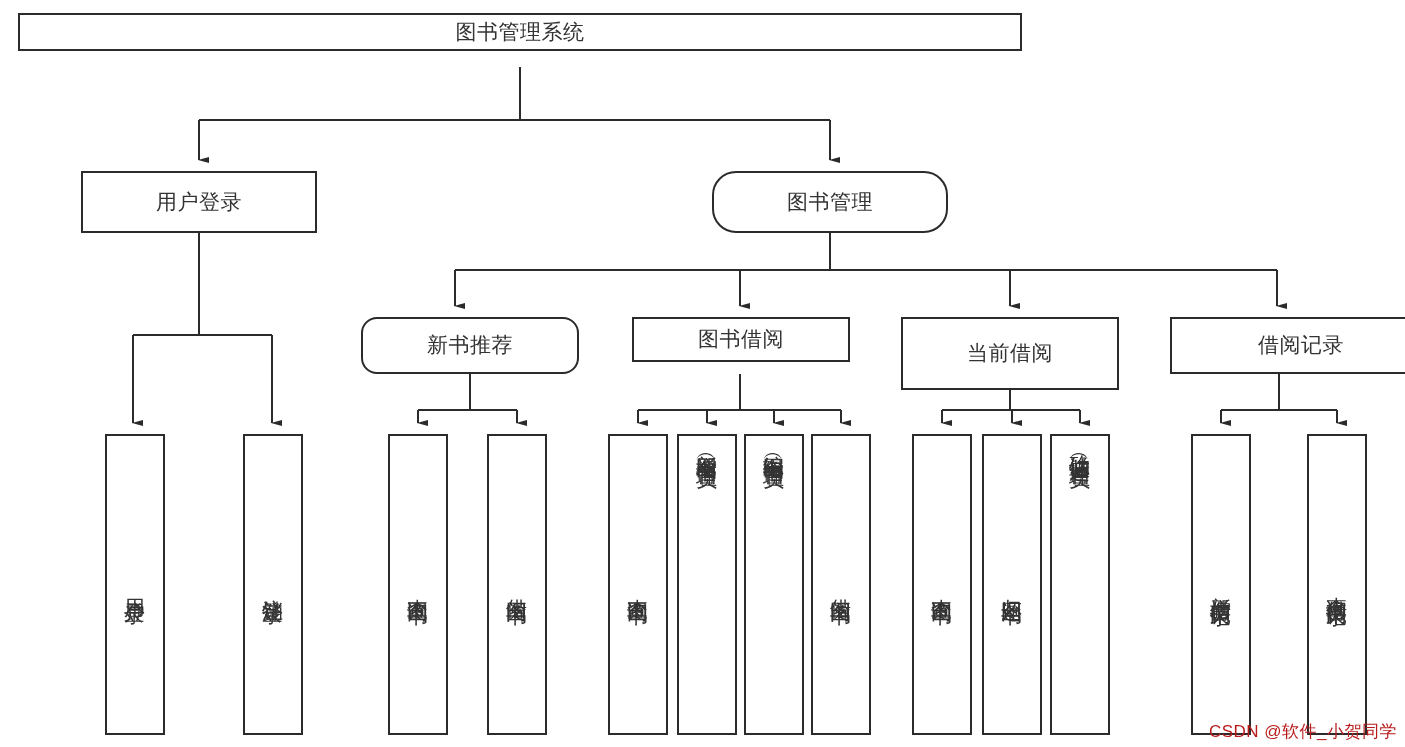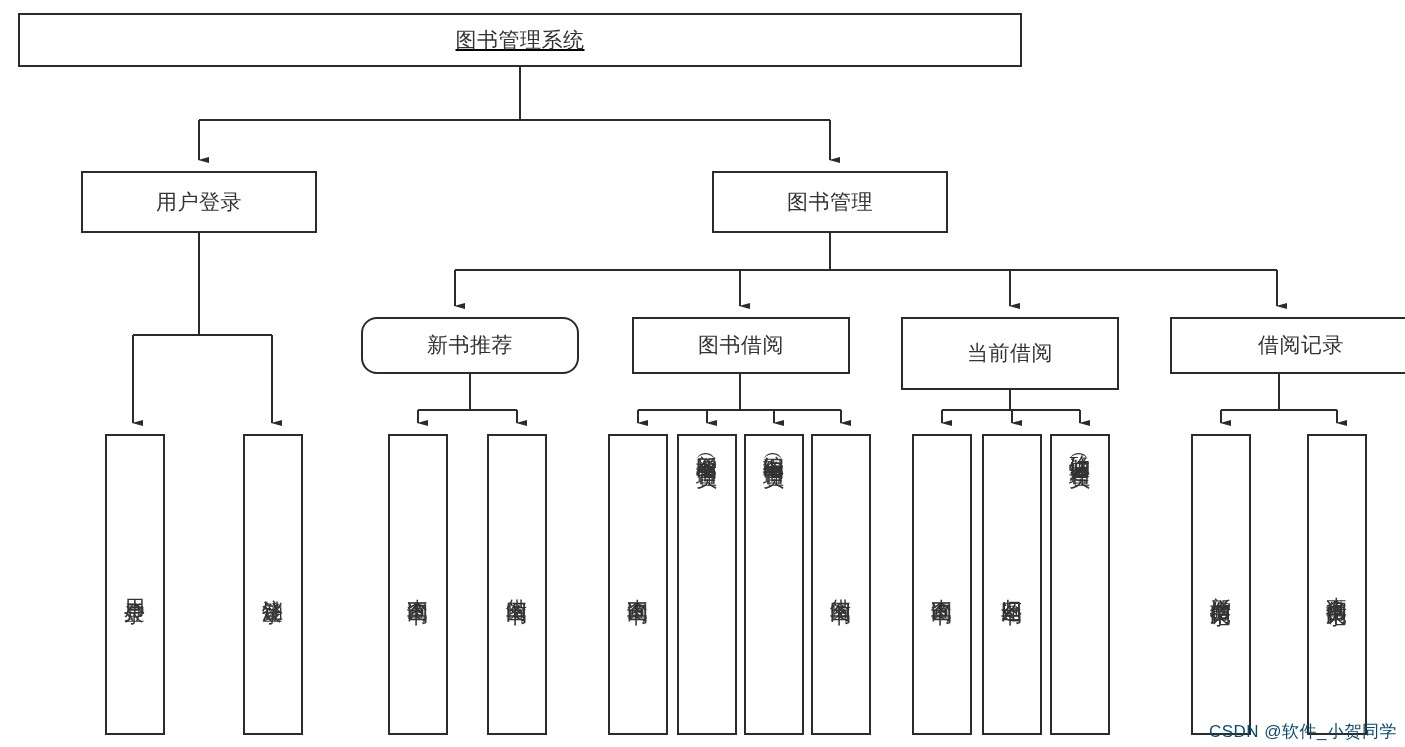--- a/index.html
+++ b/index.html
@@ -54,21 +54,21 @@
     line-height: 1;
     white-space: nowrap;
   }
   .node.leaf.center-v {
     align-items: center;
   }
   .watermark {
     position: absolute;
     right: 8px;
     bottom: 4px;
-    color: #0c4a6e;
+    color: #b91c1c;
     font-size: 17px;
     z-index: 5;
     white-space: nowrap;
     letter-spacing: 0.5px;
   }
 </style>
 </head>
 <body>
 
 <div id="canvas">
@@ -119,35 +119,35 @@
       <path d="M1012,410 L1012,423" marker-end="url(#arrow)"></path>
       <path d="M1080,410 L1080,423" marker-end="url(#arrow)"></path>
 
       <path d="M1279,374 L1279,410"></path>
       <path d="M1221,410 L1337,410"></path>
       <path d="M1221,410 L1221,423" marker-end="url(#arrow)"></path>
       <path d="M1337,410 L1337,423" marker-end="url(#arrow)"></path>
     </g>
   </svg>
 
-  <div class="node" style="left:18px; top:13px; width:1004px; height:54px;text-decoration:underline;">
+  <div class="node" style="left:18px; top:13px; width:1004px; height:38px;">
     <span class="node-label">图书管理系统</span>
   </div>
 
   <div class="node" style="left:81px; top:171px; width:236px; height:62px;">
     <span class="node-label">用户登录</span>
   </div>
-  <div class="node" style="left:712px; top:171px; width:236px; height:62px;">
+  <div class="node" style="left:712px; top:171px; width:236px; height:62px;border-radius:24px;">
     <span class="node-label">图书管理</span>
   </div>
 
   <div class="node" style="left:361px; top:317px; width:218px; height:57px;border-radius:16px;">
     <span class="node-label">新书推荐</span>
   </div>
-  <div class="node" style="left:632px; top:317px; width:218px; height:57px;">
+  <div class="node" style="left:632px; top:317px; width:218px; height:45px;">
     <span class="node-label">图书借阅</span>
   </div>
   <div class="node" style="left:901px; top:317px; width:218px; height:73px;">
     <span class="node-label">当前借阅</span>
   </div>
   <div class="node" style="left:1170px; top:317px; width:262px; height:57px;">
     <span class="node-label">借阅记录</span>
   </div>
 
   <div class="node leaf center-v" style="left:105px; top:434px; width:60px; height:301px;">

